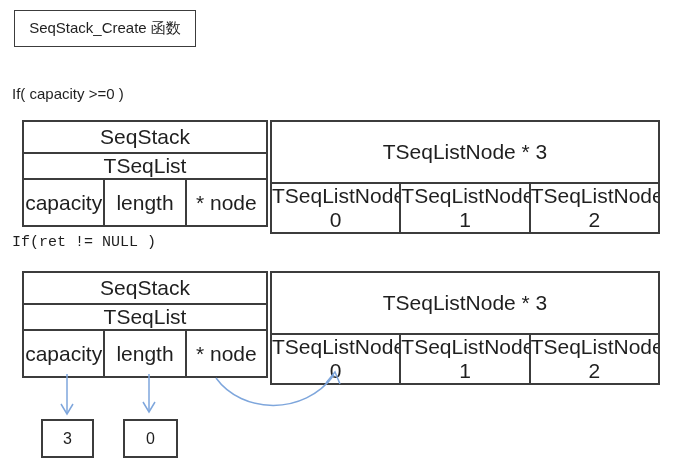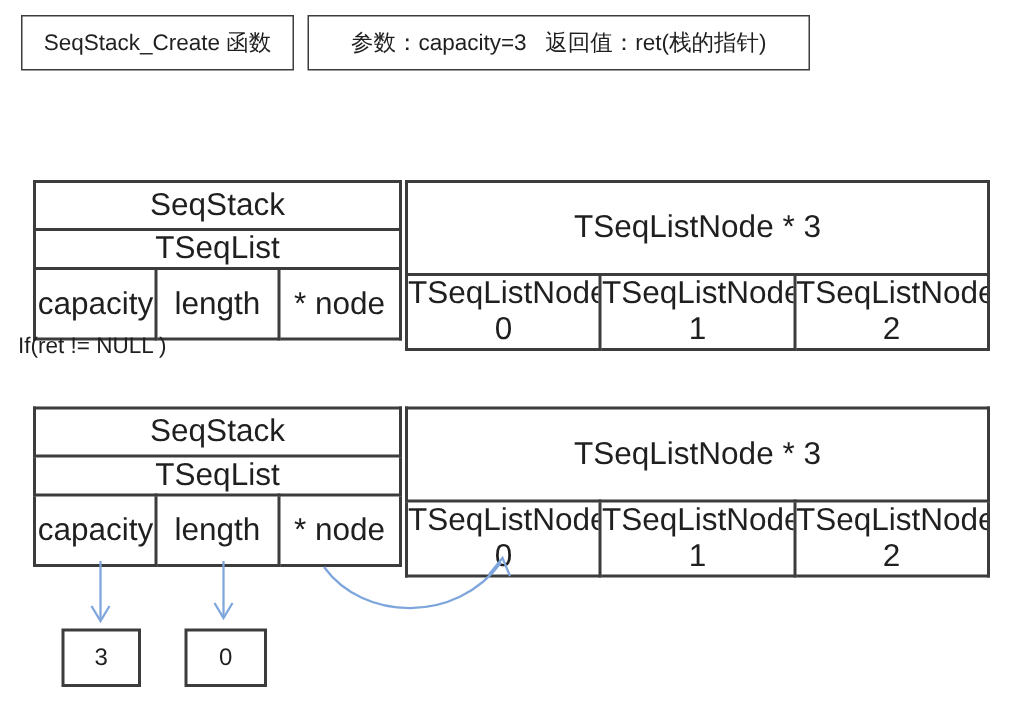--- a/index.html
+++ b/index.html
@@ -15,21 +15,21 @@
   }
   .box{
     position:absolute;border:1px solid var(--border);background:#fff;
     display:flex;align-items:center;justify-content:center;
     font-size:15px;box-sizing:border-box;
   }
   .fn-box{left:14px;top:10px;width:182px;height:37px;}
   .params-box{left:205px;top:10px;width:335px;height:37px;white-space:pre;}
   .cond{position:absolute;left:12px;font-size:15px;}
   .cond-1{top:85px;}
-  .cond-2{top:222px;}
+  .cond-2{top:234px;font-family:Liberation Mono, monospace;}
   table.tbl{
     position:absolute;border-collapse:collapse;table-layout:fixed;
     font-size:21px;color:var(--text);
   }
   table.tbl td{
     border:2px solid var(--border);text-align:center;vertical-align:middle;
     padding:0;overflow:hidden;box-sizing:border-box;
   }
   .tbl-left{left:22px;width:246px;}
   .tbl-right{left:270px;width:390px;}
@@ -46,22 +46,22 @@
     position:absolute;left:0;top:0;pointer-events:none;
   }
   svg.overlay g{stroke:var(--arrow);fill:none;stroke-width:1.5;}
 </style>
 </head>
 <body>
 
 <div class="canvas">
 
   <div class="box fn-box">SeqStack_Create 函数</div>
-  <div class="box params-box">参数：capacity=3   返回值：ret(栈的指针)</div>
 
+  <div class="cond cond-1">If( capacity &gt;=0 )</div>
 
   <table class="tbl tbl-left t1">
     <tbody>
         <tr>
           <td colspan="3" class="h32">SeqStack</td>
         </tr>
     <tr>
           <td colspan="3" class="h28">TSeqList</td>
         </tr>
     <tr>

